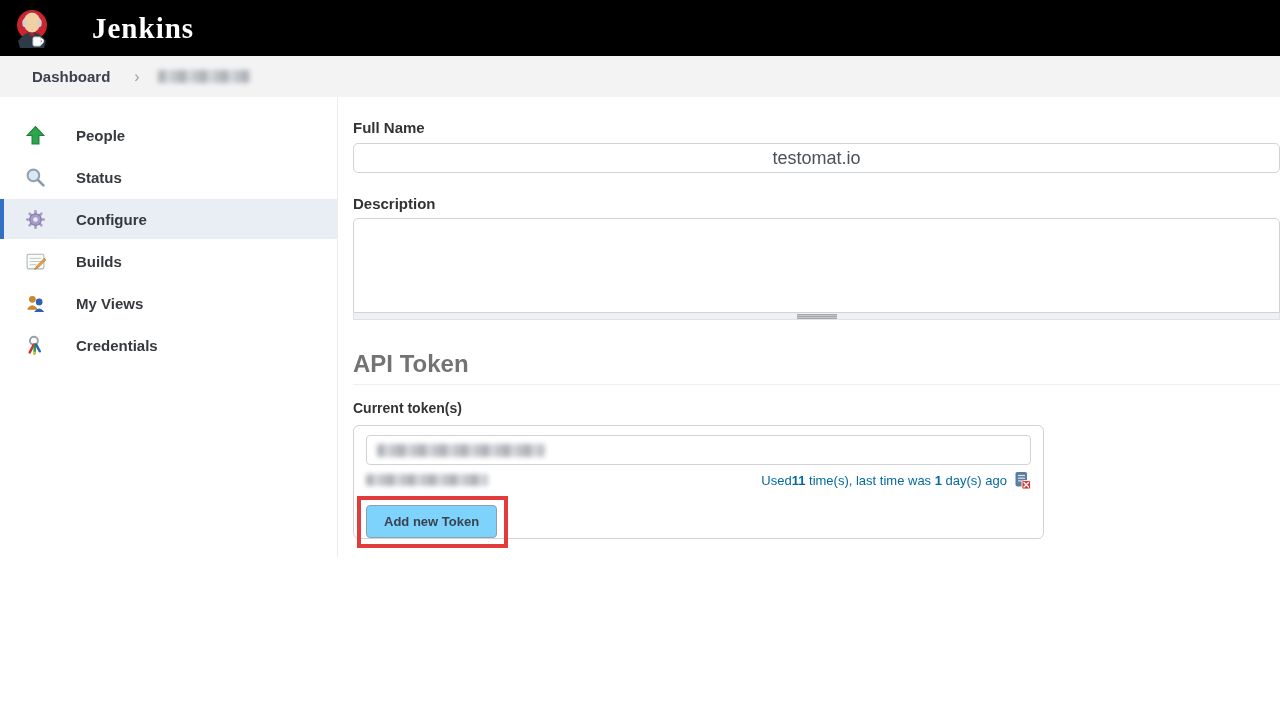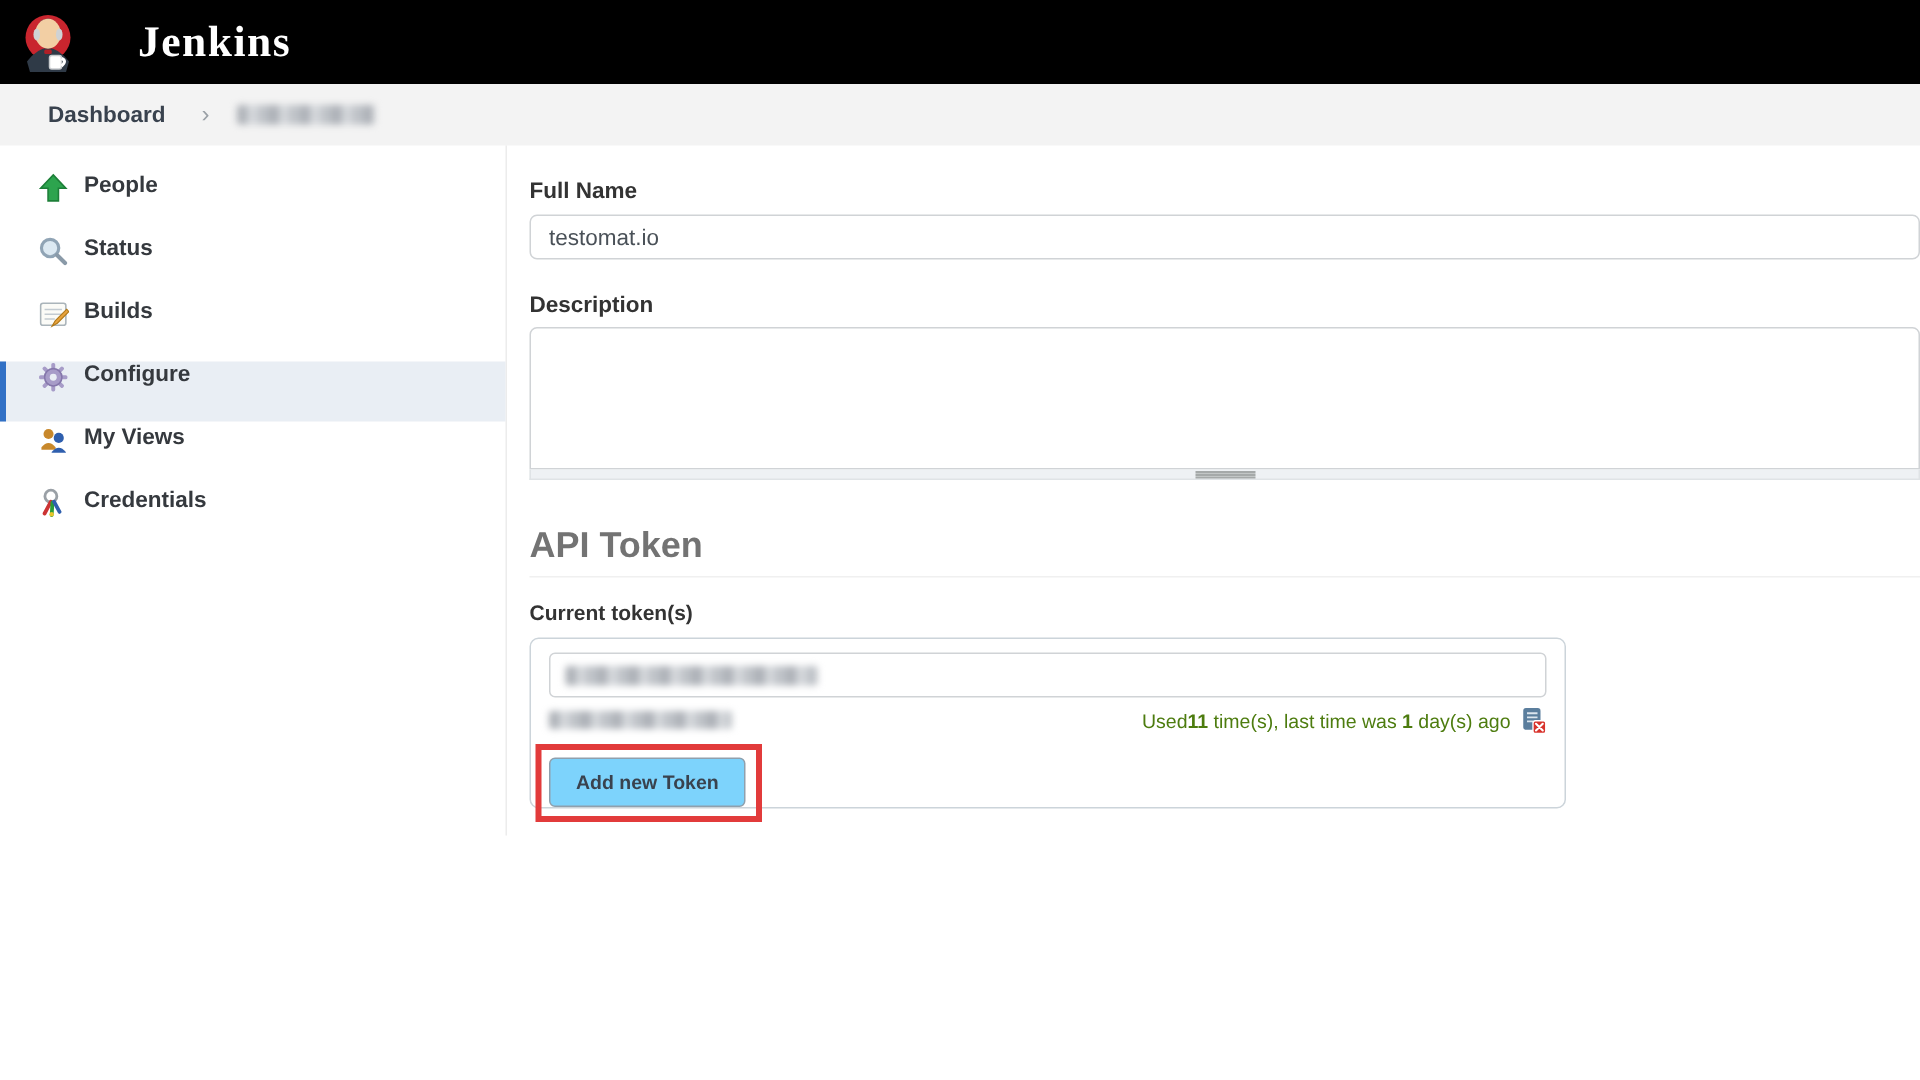--- a/index.html
+++ b/index.html
@@ -19,51 +19,51 @@
 
   .redacted { display:inline-block; border-radius:2px; filter:blur(2.5px);
     background:repeating-linear-gradient(90deg,#aeb2b8 0 7px,#d3d6da 7px 14px,#bfc3c8 14px 21px); }
   .redacted.crumb-blur { width:92px; height:13px; }
   .redacted.token-blur { width:168px; height:13px; }
   .redacted.created-blur { width:122px; height:12px; }
 
   
   .layout { display:flex; height:460px; }
   .sidebar { width:338px; border-right:1px solid #ececec; padding-top:16px; flex-shrink:0; }
-  .side-item { display:flex; align-items:flex-start; height:40px; margin:2px 0;
-               border-left:4px solid transparent; padding-left:21px; cursor:pointer; }
+  .side-item { display:flex; align-items:center; height:40px; margin:2px 0;
+               border-left:4px solid transparent; padding-left:21px; cursor:pointer;gap:20px; }
   .side-item.selected { background:#e9eef4; border-left-color:#3170c5; }
   .side-icon { width:21px; height:21px; margin-right:10px; flex-shrink:0; }
   .side-label { font-size:15px; font-weight:700; color:#35393e; }
 
   
   .main { width:1518px; padding:22px 0 0 15px; position:relative; }
   .field-label { font-size:15px; font-weight:700; color:#333; }
   .text-input { display:block; width:100%; height:30px; margin-top:7px; border:1px solid #d0d3d6;
-                border-radius:5px; padding:0 12px; font-size:15px; color:#4a5158;
-                font-family:"Liberation Sans", sans-serif; outline:none; background:#fff; }
+                border-radius:5px; padding:0 12px; font-size:18px; color:#4a5158;
+                font-family:"Liberation Sans", sans-serif; outline:none; background:#fff;text-align:center; }
   .desc-label { margin-top:22px; }
   .textarea { width:100%; height:95px; margin-top:6px; border:1px solid #d0d3d6;
               border-radius:5px 5px 0 0; resize:none; display:block; outline:none; }
   .resize-bar { width:100%; height:7px; background:#eef1f4; border:1px solid #dfe3e6;
                 border-top:none; position:relative; }
   .resize-grip { position:absolute; left:50%; top:1px; transform:translateX(-50%);
                  width:40px; height:5px;
                  background:repeating-linear-gradient(0deg,#a5a9a9 0 1px,#c2c6c6 1px 2px); }
 
   .section-heading { margin-top:30px; font-size:24px; font-weight:700; color:#737373; }
   .section-divider { margin-top:6px; border:none; border-top:1px solid #f0f0f0; width:100%; }
   .tokens-label { margin-top:15px; font-size:14px; }
 
   .token-box { margin-top:9px; width:691px; height:114px; border:1px solid #ccd4da;
                border-radius:6px; padding:9px 12px; overflow:visible; }
   .token-name-input { width:100%; height:30px; border:1px solid #d0d3d6; border-radius:4px;
                       display:flex; align-items:center; padding:0 10px; background:#fff; }
   .token-meta { margin-top:6px; display:flex; justify-content:space-between; align-items:center; height:18px; }
-  .usage { display:flex; align-items:center; font-size:13px; color:#4d7c0f; }
+  .usage { display:flex; align-items:center; font-size:13px; color:#0369a1; }
   .usage b { font-weight:700; }
   .revoke-icon { width:18px; height:19px; margin-left:6px; cursor:pointer; }
 
   .annotation { display:inline-block; margin-top:7px; margin-left:-9px;
                 border:4px solid #e23b3b; padding:5px 7px 6px 5px; }
   .add-token-btn { background:#7dd3fc; border:1px solid #8fa0ad; border-radius:4px;
                    padding:8px 17px; font-size:13px; font-weight:700; color:#39424e;
                    font-family:"Liberation Sans", sans-serif; cursor:pointer; }
 </style>
 </head>
@@ -102,43 +102,43 @@
     </div>
 
     <div class="side-item">
       <svg class="side-icon" viewBox="0 0 20 20">
         <circle cx="8" cy="8" r="5.5" fill="#dce9f2" stroke="#90a4b5" stroke-width="2"></circle>
         <line x1="12.5" y1="12.5" x2="17.5" y2="17.5" stroke="#8a9aa8" stroke-width="2.6" stroke-linecap="round"></line>
       </svg>
       <span class="side-label">Status</span>
     </div>
 
-    <div class="side-item">
-      <svg class="side-icon" viewBox="0 0 20 20">
-        <rect x="2" y="3" width="16" height="14" rx="1.5" fill="#fbfbf7" stroke="#aab4ba"></rect>
-        <line x1="4.5" y1="7" x2="15.5" y2="7" stroke="#c3cbd1"></line>
-        <line x1="4.5" y1="10" x2="15.5" y2="10" stroke="#c3cbd1"></line>
-        <line x1="4.5" y1="13" x2="11" y2="13" stroke="#c3cbd1"></line>
-        <path d="M18.6 6.8 L11.2 14.2 l-2 3.4 3.4-1.9 7.3-7.3 Z" fill="#e8a33d" stroke="#b07818" stroke-width="0.7"></path>
-      </svg>
-      <span class="side-label">Builds</span>
-    </div>
-
     <div class="side-item selected">
       <svg class="side-icon" viewBox="0 0 20 20">
         <g fill="#a79cc8">
           <rect x="8.75" y="1" width="2.5" height="18" rx="1"></rect>
           <rect x="8.75" y="1" width="2.5" height="18" rx="1" transform="rotate(45 10 10)"></rect>
           <rect x="8.75" y="1" width="2.5" height="18" rx="1" transform="rotate(90 10 10)"></rect>
           <rect x="8.75" y="1" width="2.5" height="18" rx="1" transform="rotate(135 10 10)"></rect>
         </g>
         <circle cx="10" cy="10" r="5.5" fill="#a79cc8" stroke="#8577ab"></circle>
         <circle cx="10" cy="10" r="2.2" fill="#e9eef4"></circle>
       </svg>
       <span class="side-label">Configure</span>
+    </div>
+
+    <div class="side-item">
+      <svg class="side-icon" viewBox="0 0 20 20">
+        <rect x="2" y="3" width="16" height="14" rx="1.5" fill="#fbfbf7" stroke="#aab4ba"></rect>
+        <line x1="4.5" y1="7" x2="15.5" y2="7" stroke="#c3cbd1"></line>
+        <line x1="4.5" y1="10" x2="15.5" y2="10" stroke="#c3cbd1"></line>
+        <line x1="4.5" y1="13" x2="11" y2="13" stroke="#c3cbd1"></line>
+        <path d="M18.6 6.8 L11.2 14.2 l-2 3.4 3.4-1.9 7.3-7.3 Z" fill="#e8a33d" stroke="#b07818" stroke-width="0.7"></path>
+      </svg>
+      <span class="side-label">Builds</span>
     </div>
 
     <div class="side-item">
       <svg class="side-icon" viewBox="0 0 20 20">
         <circle cx="7" cy="6" r="3.2" fill="#c8882b"></circle>
         <path d="M2.5 14.5 q4.5 -5.5 9 0 v1.5 h-9 Z" fill="#c8882b"></path>
         <circle cx="13.5" cy="8.5" r="3.2" fill="#2f5fae"></circle>
         <path d="M9 17.5 q4.5 -5.5 9 0 v0.5 h-9 Z" fill="#2f5fae"></path>
       </svg>
       <span class="side-label">My Views</span>

